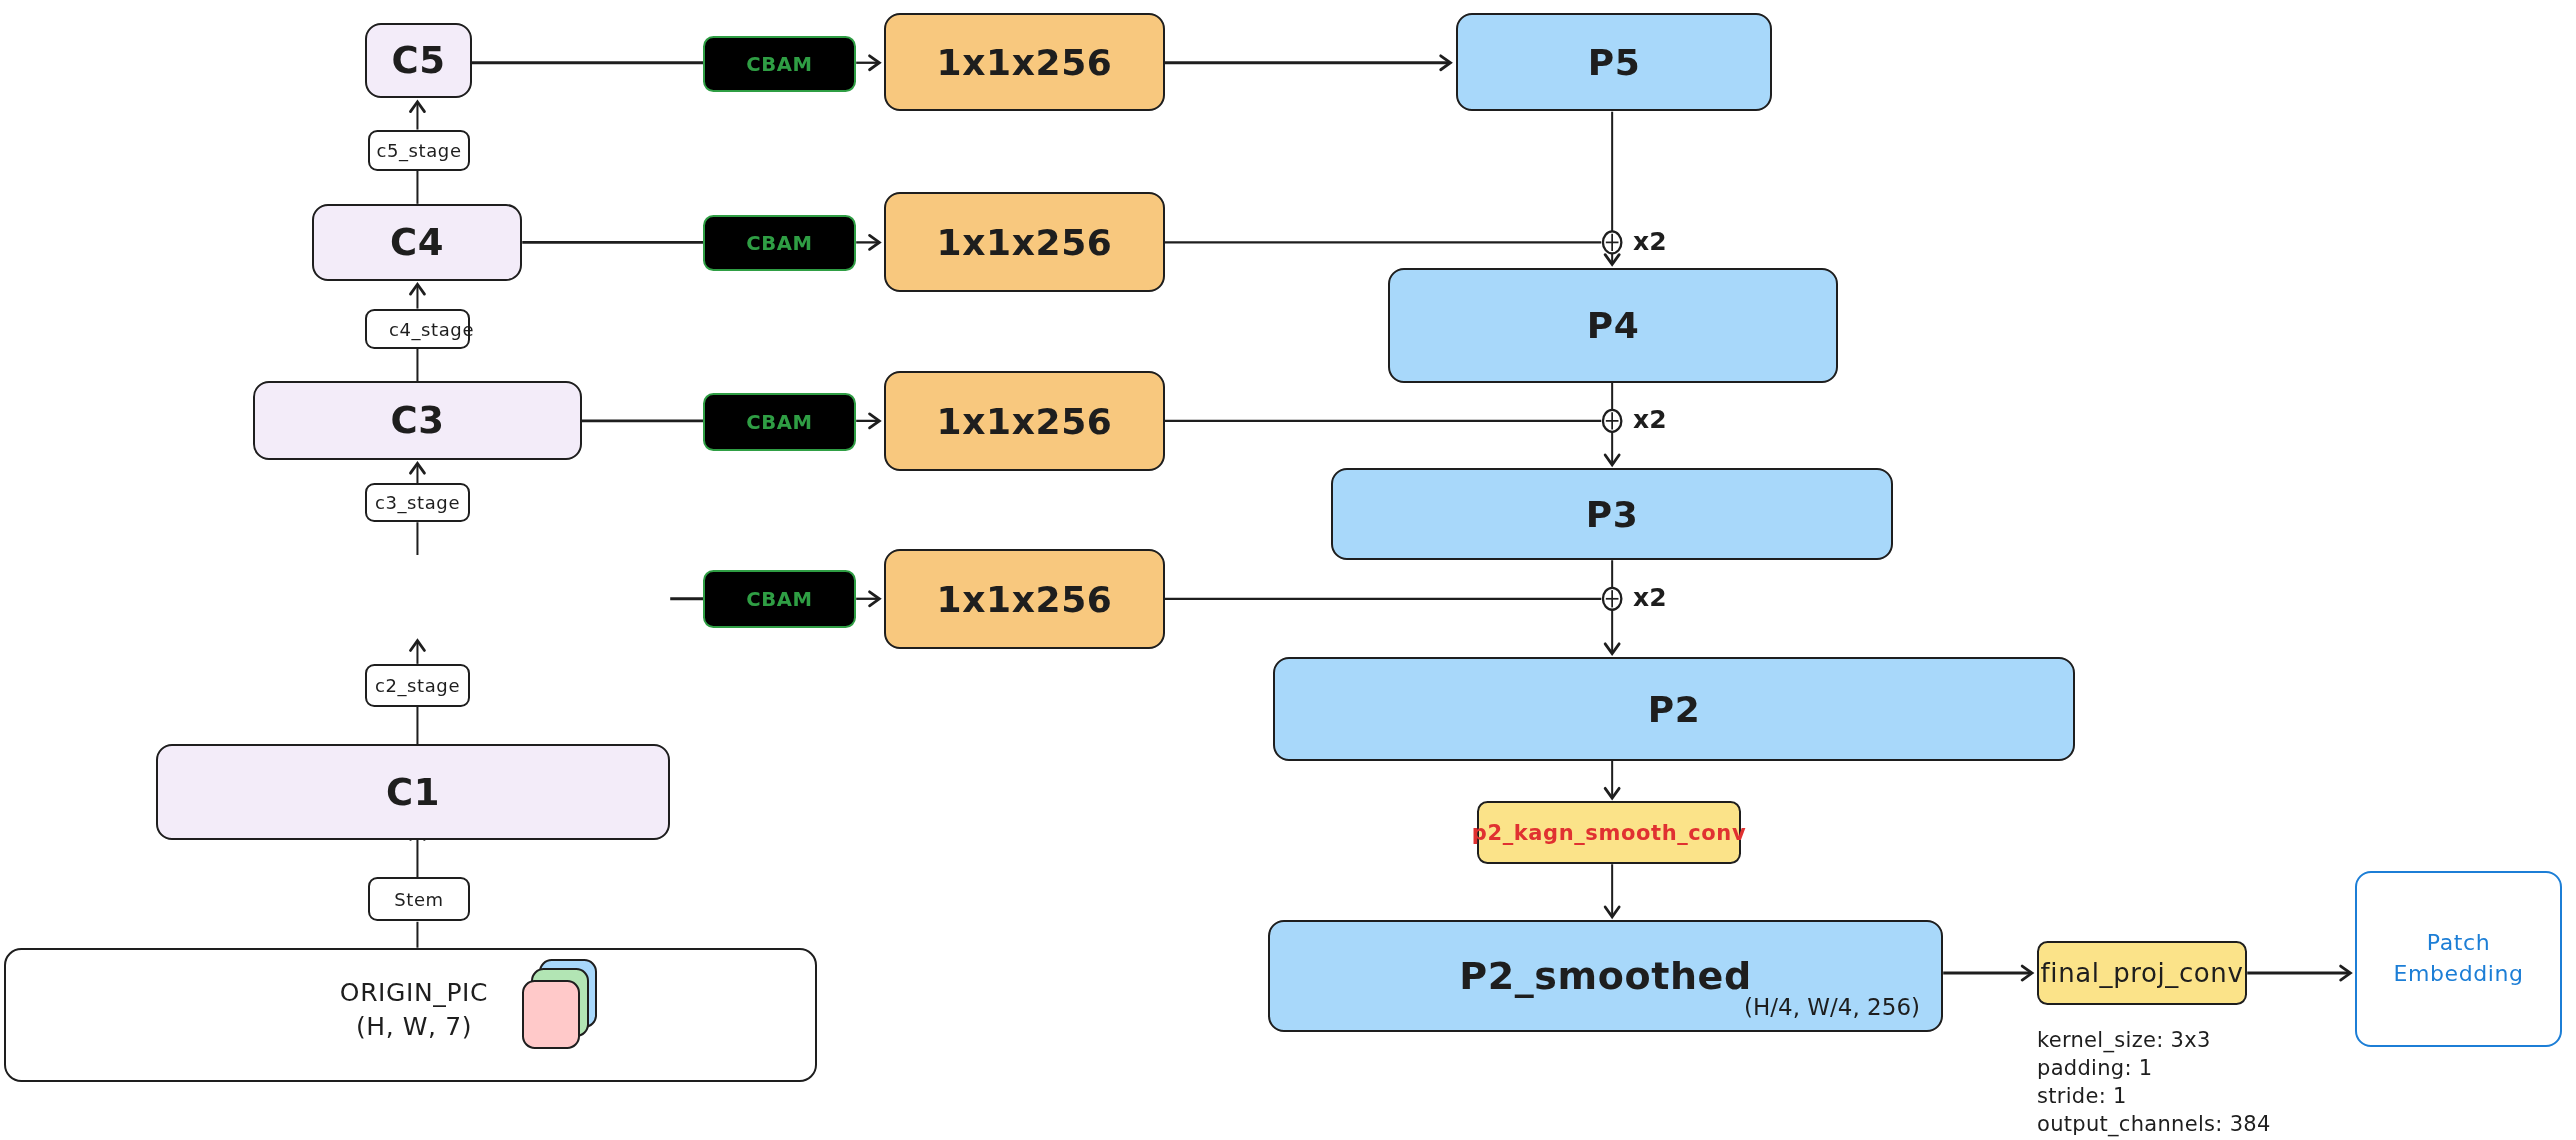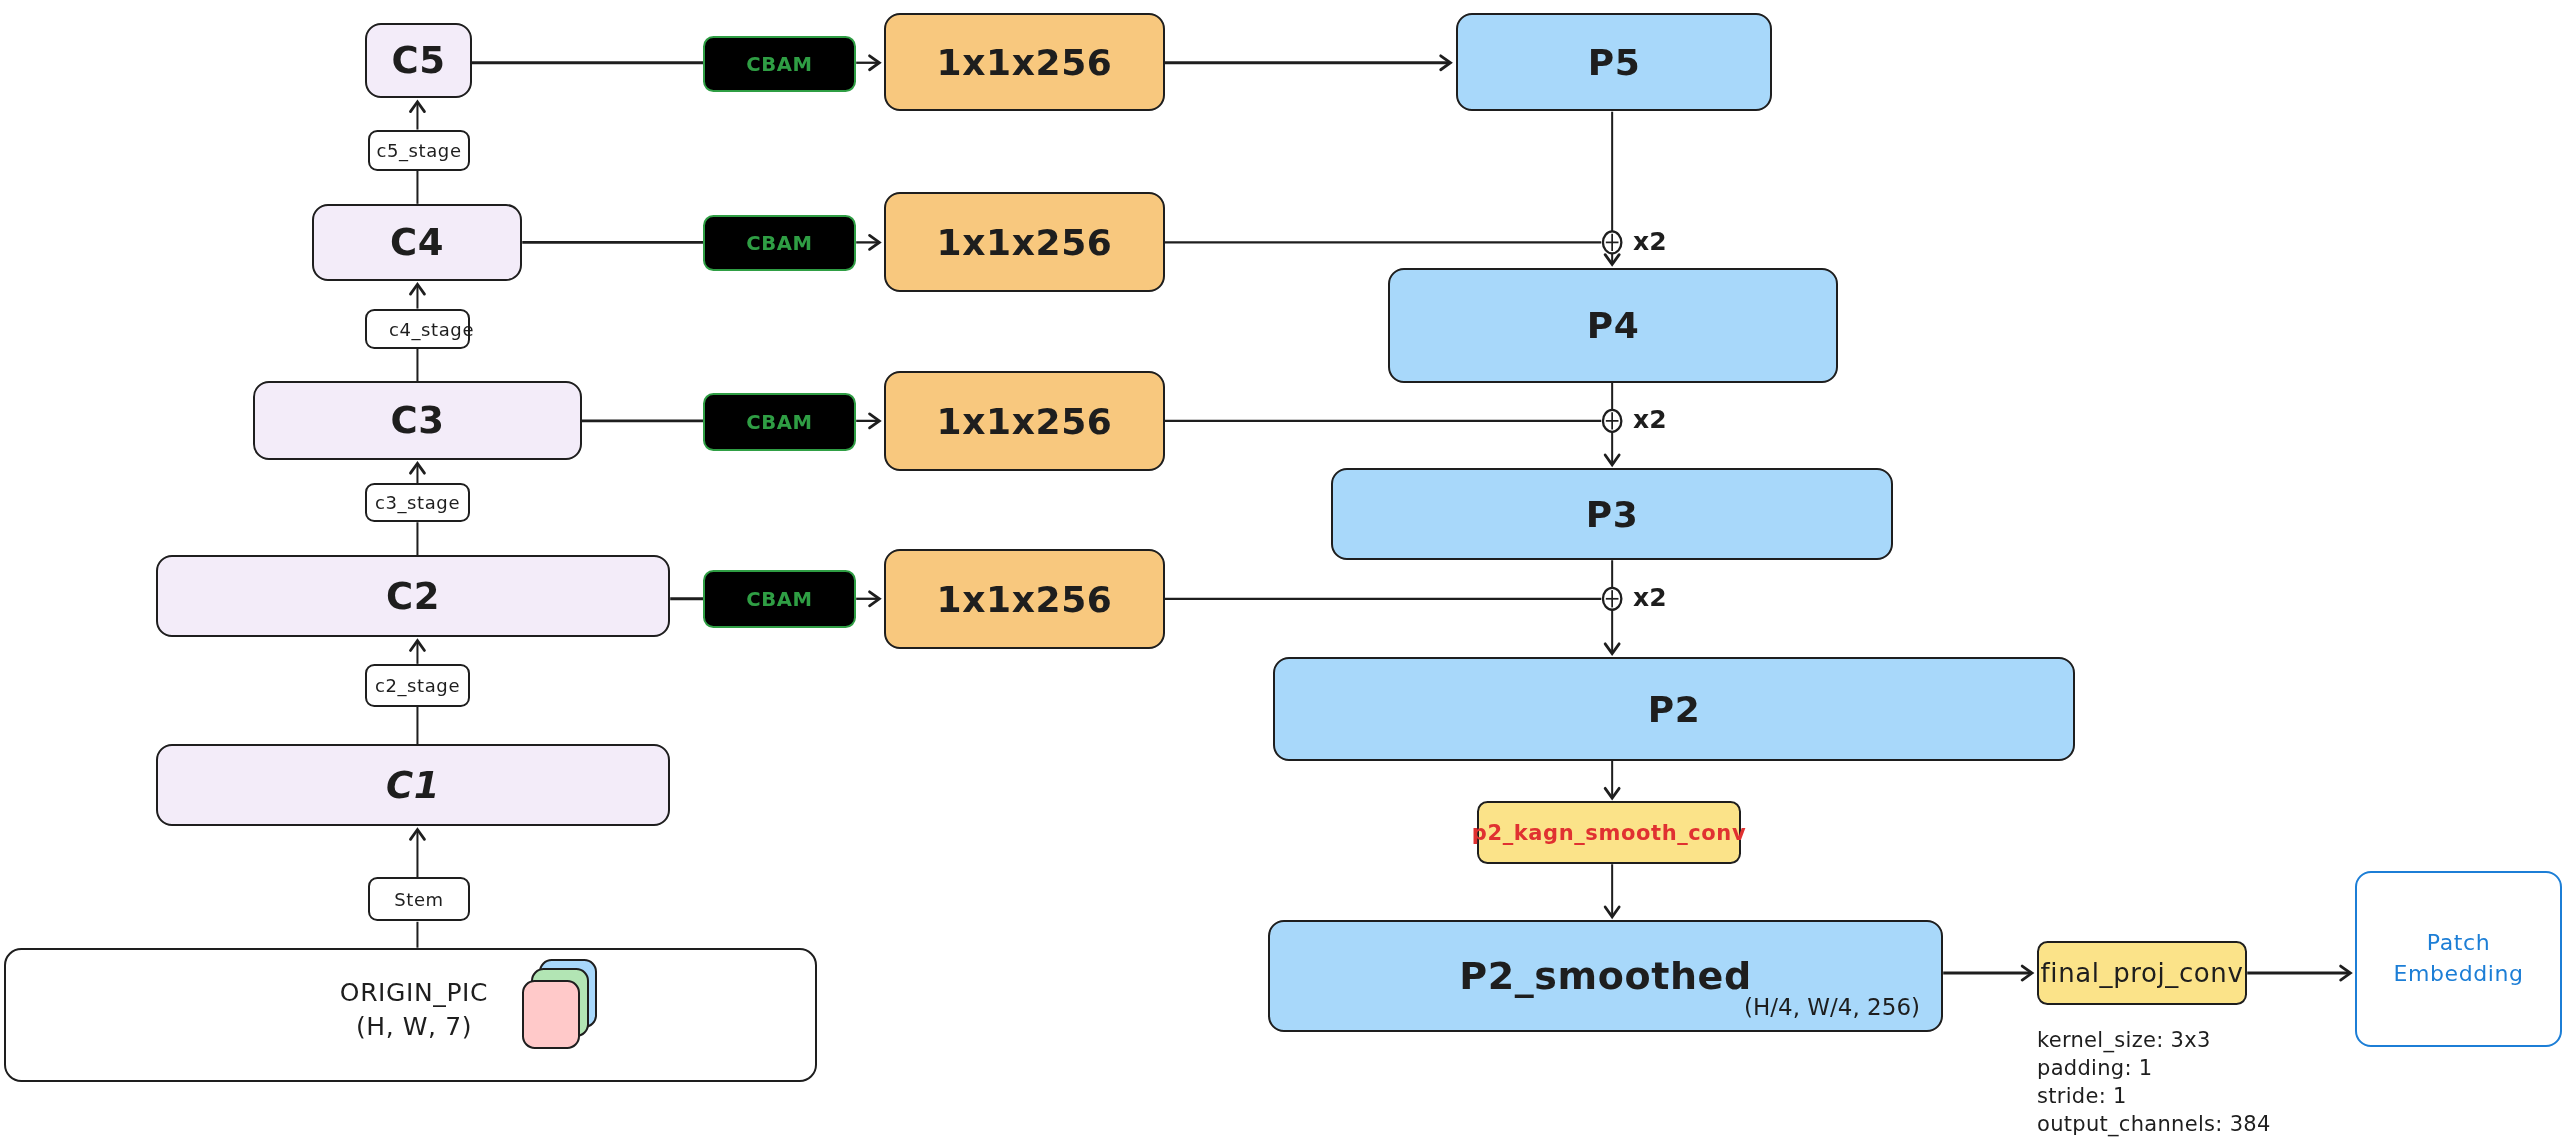--- a/index.html
+++ b/index.html
@@ -122,31 +122,28 @@
       <div class="imglayer" style="left:533px;top:9.2px;background:var(--img-blue,#a8d8fb);"></div>
       <div class="imglayer" style="left:525px;top:18.4px;background:var(--img-green,#b2e5b4);"></div>
       <div class="imglayer" style="left:516px;top:30px;background:var(--img-pink,#ffc9c9);"></div>
     </div>
   </div>
 
   <div class="node mini" style="left:368px;top:877px;width:102px;height:44px;">
       <span>Stem</span>
     </div>
 
-  <div class="node stagebox" style="left:156px;top:744px;width:514px;height:82px;font-style:italic;">
+  <div class="node stagebox" style="left:156px;top:744px;width:514px;height:96px;">
       <span>C1</span>
     </div>
 
   <div class="node mini" style="left:365px;top:664px;width:105px;height:43px;">
       <span>c2_stage</span>
     </div>
 
-  <div class="node stagebox" style="left:156px;top:555px;width:514px;height:82px;">
-      <span>C2</span>
-    </div>
 
   <div class="node mini" style="left:365px;top:483px;width:105px;height:39px;">
       <span>c3_stage</span>
     </div>
 
   <div class="node stagebox" style="left:253px;top:381px;width:329px;height:79px;">
       <span>C3</span>
     </div>
 
   <div class="node mini" style="left:365px;top:309px;width:105px;height:40px;padding-left:28px;">

